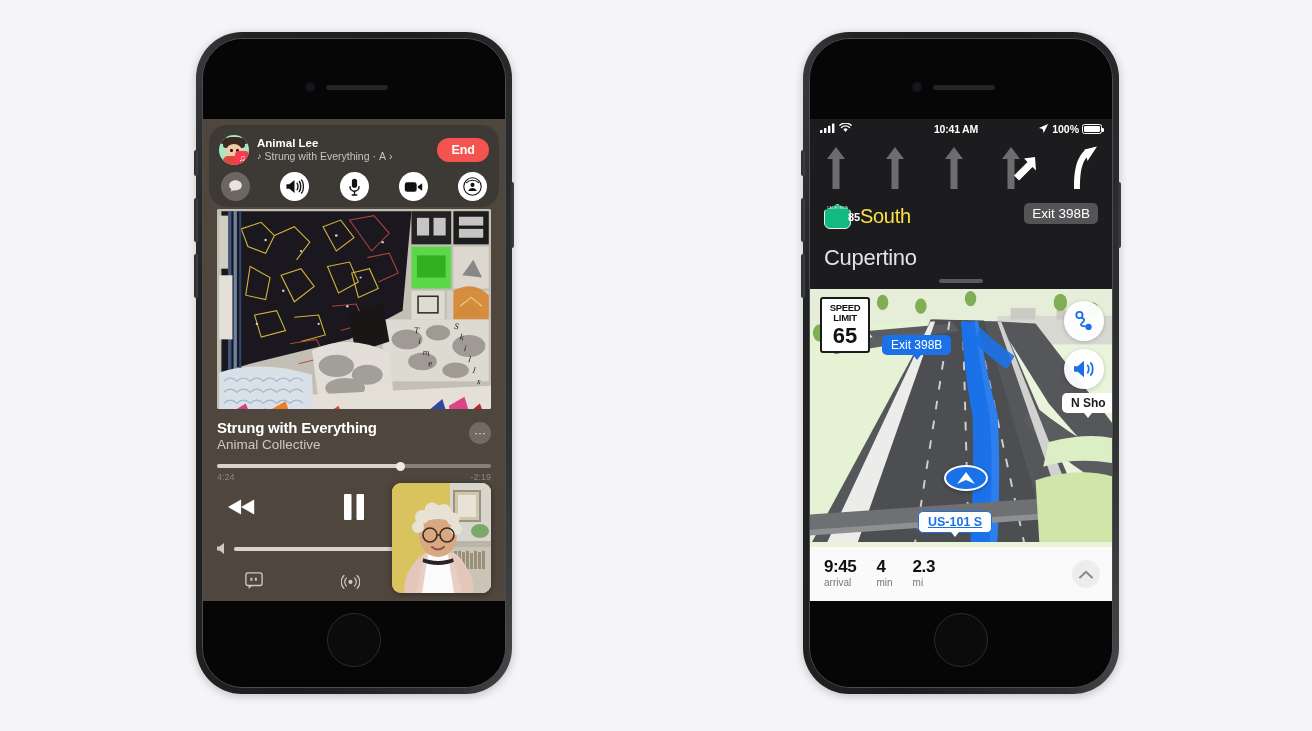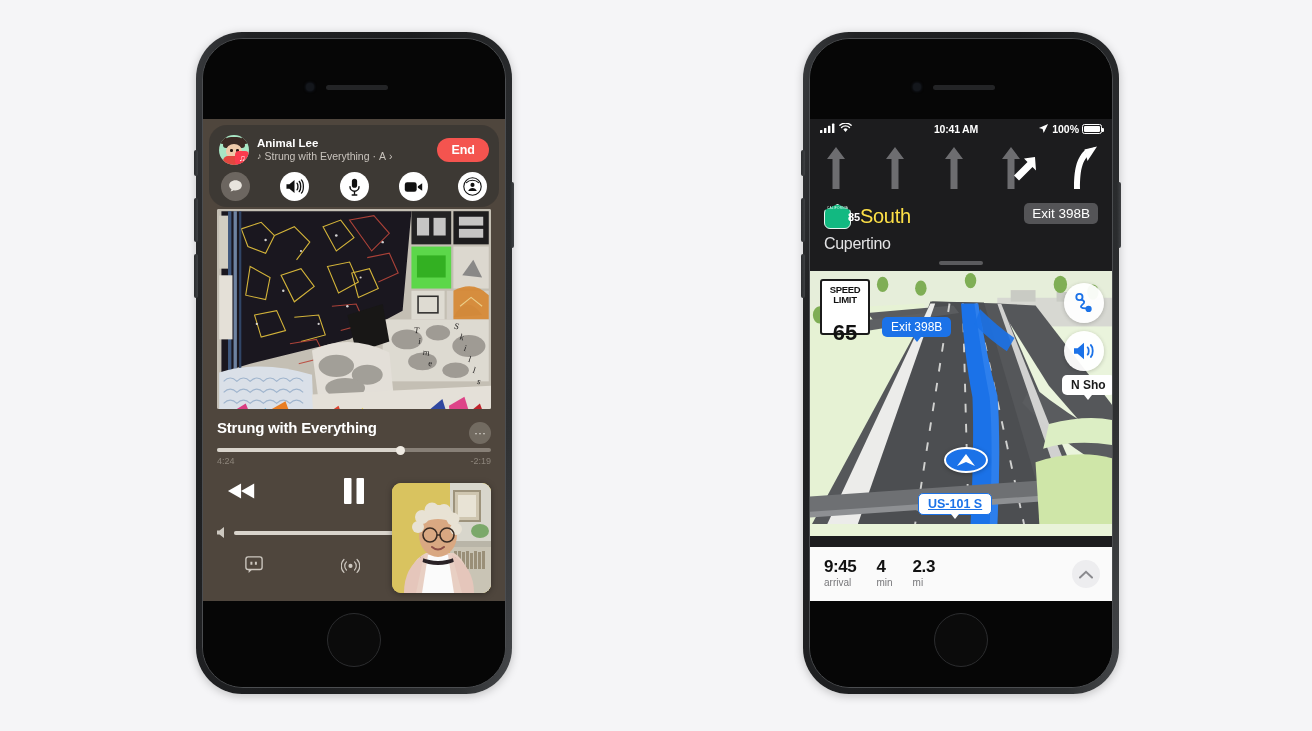--- a/index.html
+++ b/index.html
@@ -113,30 +113,30 @@
   .dist { color:#fff; font-size:23px; font-weight:bold; letter-spacing:-.6px; }
   .exit-badge { position:absolute; right:14px; top:8px; background:#545457; color:#fff; font-size:13.5px;
                 border-radius:5px; padding:3px 8px; }
   .road-row { display:flex; align-items:center; gap:9px; margin-top:5px; }
   .shield { width:27px;height:25px; position:relative; }
   .shield-bg { position:absolute; inset:0; background:#12b981; border:1.5px solid #e8f6f0;
                border-radius:9px 9px 6px 6px; clip-path: polygon(50% 0,100% 26%,100% 100%,0 100%,0 26%); }
   .shield-top { position:absolute; top:2px; left:0; right:0; text-align:center; font-size:3.2px; color:#dff7ed; letter-spacing:.2px;}
   .shield-num { position:absolute; top:7px; left:0; right:16px; text-align:center; color:#fff; font-size:11px; font-weight:bold;margin-left:24px; }
   .road-name { color:#fde047; font-size:20px; letter-spacing:-.3px; }
-  .city { color:#e3e3e5; font-size:16px; letter-spacing:-.3px; margin-top:6px; padding:0 14px; }
+  .city { color:#e3e3e5; font-size:22px; letter-spacing:-.3px; margin-top:16px; padding:0 14px; }
   .grabber { width:44px;height:4px;border-radius:2px;background:#5b5b5e; margin:8px auto 6px; }
 
   .map { position:relative; height:265px; overflow:hidden; background:#e9f3d9; }
   .speed-sign {
     position:absolute; left:10px; top:8px; width:50px;height:56px; background:#fff;
     border:2.5px solid #1b1b1b; border-radius:3px; text-align:center; padding-top:4px;
   }
   .sl-1 { font-size:9.5px; font-weight:bold; color:#111; line-height:10px; letter-spacing:-.3px; }
-  .sl-n { font-size:22px; font-weight:bold; color:#111; line-height:24px; margin-top:16px; }
+  .sl-n { font-size:22px; font-weight:bold; color:#111; line-height:24px; margin-top:1px; }
   .map-fab { position:absolute; right:8px; width:40px;height:40px;border-radius:50%; background:rgba(255,255,255,.95);
              display:flex;align-items:center;justify-content:center; box-shadow:0 1px 4px rgba(0,0,0,.2); cursor:pointer; }
   .fab-route { top:12px; } .fab-audio { top:60px; }
   .callout { position:absolute; background:#1b72e8; color:#fff; font-size:12px; padding:3px 9px; border-radius:5px; white-space:nowrap; }
   .callout:after { content:''; position:absolute; bottom:-5px; left:50%; margin-left:-4px; width:0;height:0;
       border-left:4px solid transparent;border-right:4px solid transparent;border-top:5px solid #1b72e8; }
   .callout.white { background:#fff; color:#1b1b1b; }
   .callout.white:after { border-top-color:#fff; }
   .callout.outline { background:#fff; color:#1b72e8; border:1.5px solid #1b72e8; font-weight:bold; font-size:12.5px; }
   .callout.outline:after { border-top-color:#fff; }
@@ -349,20 +349,21 @@
                     <circle cx="12" cy="10" r="2.6" fill="#111"></circle>
                     <path d="M6.6 17.8c1-2.6 3-4 5.4-4s4.4 1.4 5.4 4" fill="#111"></path>
                     <path d="M4.4 7.2c1.8-1.9 4.5-3 7.6-3s5.8 1.1 7.6 3" stroke="#111" stroke-width="1.3" fill="none" stroke-linecap="round"></path>
                   </svg>
               </div>
             </div>
           </div>
 
           <div class="mp">
             <div class="mp-title">Strung with Everything</div>
+            <div class="mp-artist">Animal Collective</div>
             <div class="mp-more">···</div>
 
             <div class="track-bar">
               <span class="track-fill"></span>
               <span class="track-knob"></span>
             </div>
             <div class="times">
               <span>4:24</span>
               <span>-2:19</span>
             </div>

